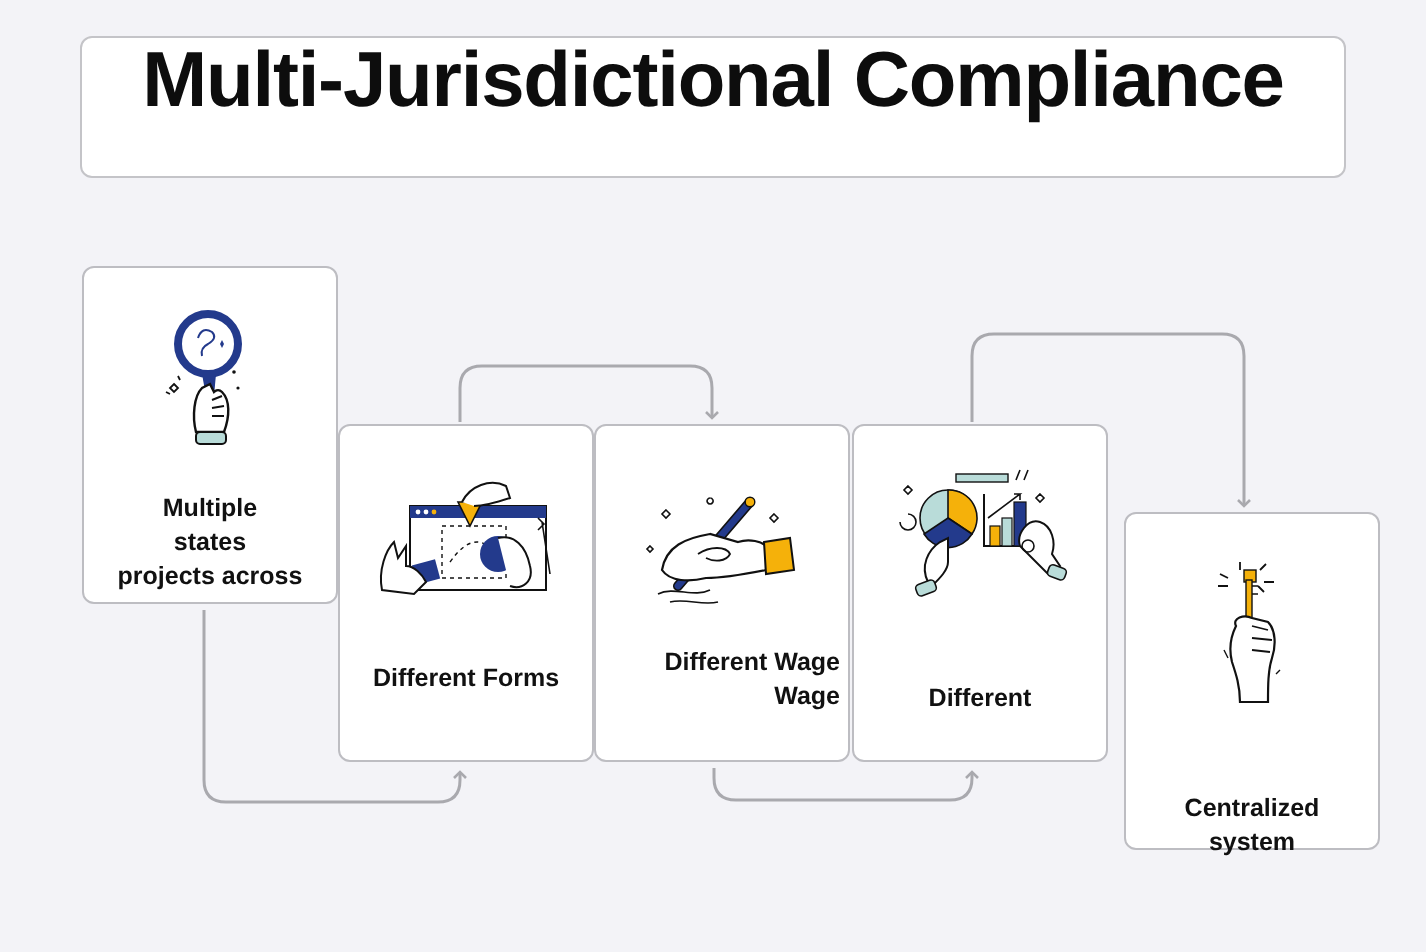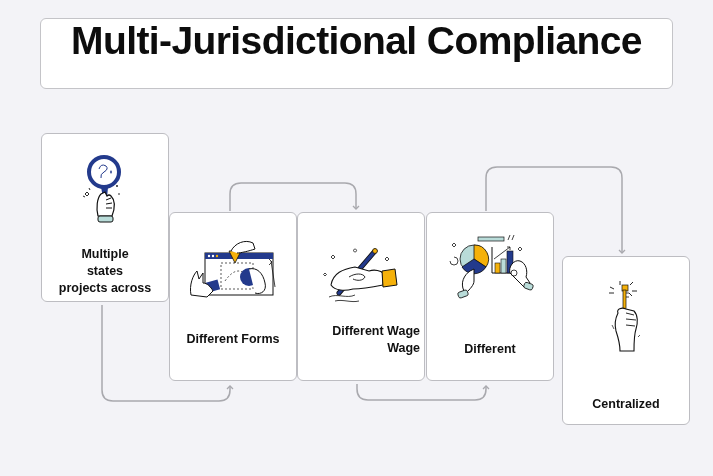--- a/index.html
+++ b/index.html
@@ -165,14 +165,15 @@
       <rect x="26" y="6" width="6" height="6" fill="#f5b10a" stroke="#111" stroke-width="0.7"></rect>
       <rect x="27" y="11" width="3" height="24" fill="#f5b10a" stroke="#111" stroke-width="0.7"></rect>
       <path d="M30,14 l3,0 M30,18 l3,0" stroke="#111" stroke-width="0.8"></path>
       <path d="M22,34 C20,30 26,28 30,30 L38,32 C42,36 42,44 40,50 C38,56 38,64 38,72 L24,72 C24,64 22,58 20,52 C18,44 20,38 22,34 Z" fill="#fff" stroke="#111" stroke-width="1.1"></path>
       <path d="M30,34 l8,2 M30,40 l10,1 M30,46 l9,1" stroke="#111" stroke-width="0.9"></path>
       <path d="M16,46 l2,4 M42,58 l2,-2" stroke="#111" stroke-width="0.7"></path>
     </svg>
   </div>
   <div class="label" style="top:103px;margin-top:36px;">
     <div>Centralized</div>
+    <div>system</div>
   </div>
 </div>
 
 </body></html>

